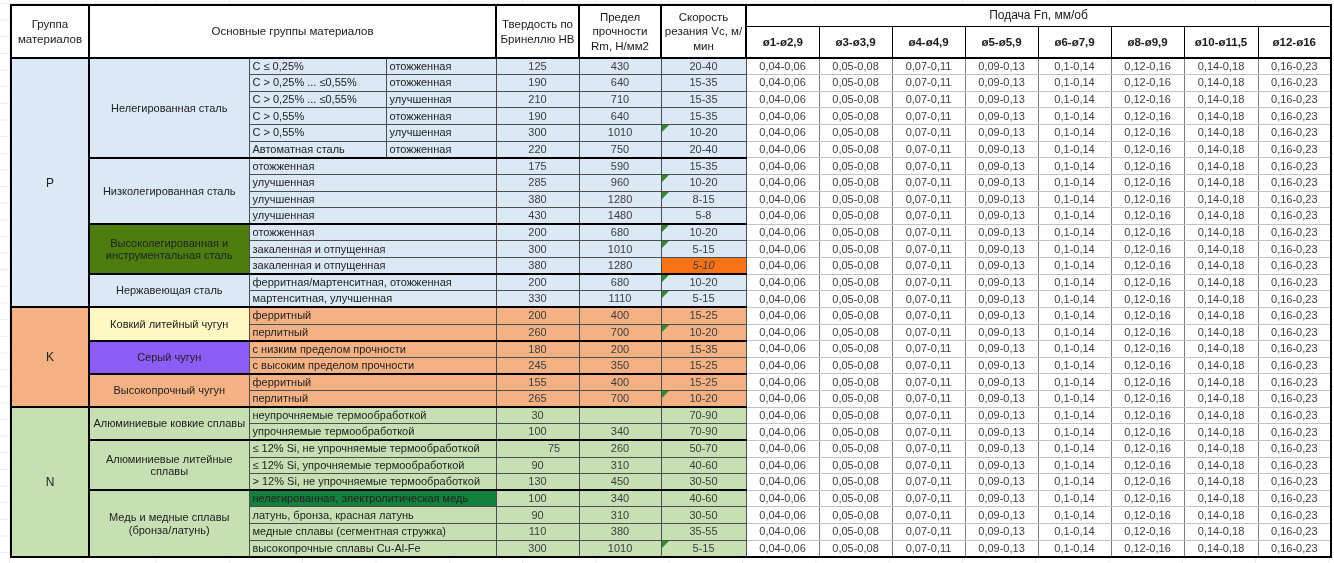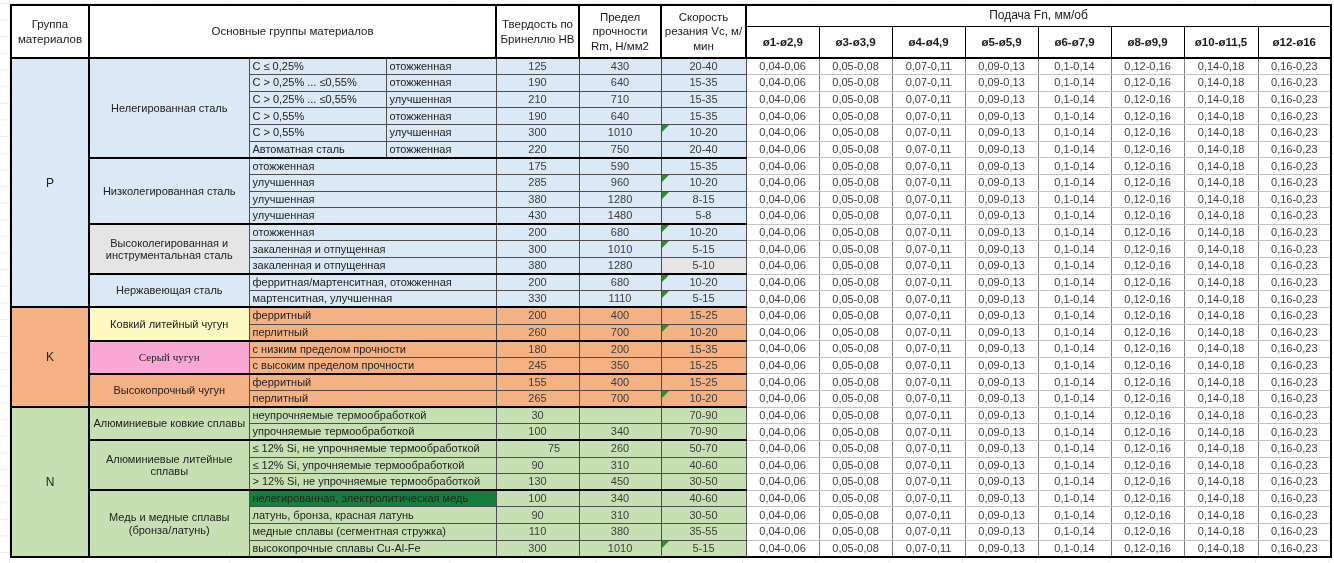--- a/index.html
+++ b/index.html
@@ -238,21 +238,21 @@
           <td class="feed-cell">0,04-0,06</td>
           <td class="feed-cell">0,05-0,08</td>
           <td class="feed-cell">0,07-0,11</td>
           <td class="feed-cell">0,09-0,13</td>
           <td class="feed-cell">0,1-0,14</td>
           <td class="feed-cell">0,12-0,16</td>
           <td class="feed-cell">0,14-0,18</td>
           <td class="feed-cell">0,16-0,23</td>
         </tr>
         <tr>
-          <td class="subgroup-cell" rowspan="3" style="background: #e5e5e5;">Высоколегированная и инструментальная сталь</td>
+          <td class="subgroup-cell" rowspan="3" style="background: #4d7c0f;">Высоколегированная и инструментальная сталь</td>
           <td class="detail-cell" colspan="2" style="background: rgb(219, 232, 246);">отожженная</td>
           <td class="num-cell" style="background: rgb(219, 232, 246);">200</td>
           <td class="num-cell" style="background: rgb(219, 232, 246);">680</td>
           <td class="num-cell vc-cell" style="background: rgb(219, 232, 246);">10-20<span class="note"></span></td>
           <td class="feed-cell">0,04-0,06</td>
           <td class="feed-cell">0,05-0,08</td>
           <td class="feed-cell">0,07-0,11</td>
           <td class="feed-cell">0,09-0,13</td>
           <td class="feed-cell">0,1-0,14</td>
           <td class="feed-cell">0,12-0,16</td>
@@ -270,21 +270,21 @@
           <td class="feed-cell">0,09-0,13</td>
           <td class="feed-cell">0,1-0,14</td>
           <td class="feed-cell">0,12-0,16</td>
           <td class="feed-cell">0,14-0,18</td>
           <td class="feed-cell">0,16-0,23</td>
         </tr>
         <tr>
           <td class="detail-cell end" colspan="2" style="background: rgb(219, 232, 246);">закаленная и отпущенная</td>
           <td class="num-cell end" style="background: rgb(219, 232, 246);">380</td>
           <td class="num-cell end" style="background: rgb(219, 232, 246);">1280</td>
-          <td class="num-cell vc-cell end" style="background: #e5e5e5;">5-10</td>
+          <td class="num-cell vc-cell end" style="background: #f97316; font-style: italic;">5-10</td>
           <td class="feed-cell">0,04-0,06</td>
           <td class="feed-cell">0,05-0,08</td>
           <td class="feed-cell">0,07-0,11</td>
           <td class="feed-cell">0,09-0,13</td>
           <td class="feed-cell">0,1-0,14</td>
           <td class="feed-cell">0,12-0,16</td>
           <td class="feed-cell">0,14-0,18</td>
           <td class="feed-cell">0,16-0,23</td>
         </tr>
         <tr>
@@ -340,21 +340,21 @@
           <td class="feed-cell">0,04-0,06</td>
           <td class="feed-cell">0,05-0,08</td>
           <td class="feed-cell">0,07-0,11</td>
           <td class="feed-cell">0,09-0,13</td>
           <td class="feed-cell">0,1-0,14</td>
           <td class="feed-cell">0,12-0,16</td>
           <td class="feed-cell">0,14-0,18</td>
           <td class="feed-cell">0,16-0,23</td>
         </tr>
         <tr>
-          <td class="subgroup-cell" rowspan="2" style="background: #f9a8d4; font-family: Liberation Serif, serif;">Серый чугун</td>
+          <td class="subgroup-cell" rowspan="2" style="background: #8b5cf6;">Серый чугун</td>
           <td class="detail-cell" colspan="2" style="background: rgb(244, 177, 131);">с низким пределом прочности</td>
           <td class="num-cell" style="background: rgb(244, 177, 131);">180</td>
           <td class="num-cell" style="background: rgb(244, 177, 131);">200</td>
           <td class="num-cell vc-cell" style="background: rgb(244, 177, 131);">15-35</td>
           <td class="feed-cell">0,04-0,06</td>
           <td class="feed-cell">0,05-0,08</td>
           <td class="feed-cell">0,07-0,11</td>
           <td class="feed-cell">0,09-0,13</td>
           <td class="feed-cell">0,1-0,14</td>
           <td class="feed-cell">0,12-0,16</td>

